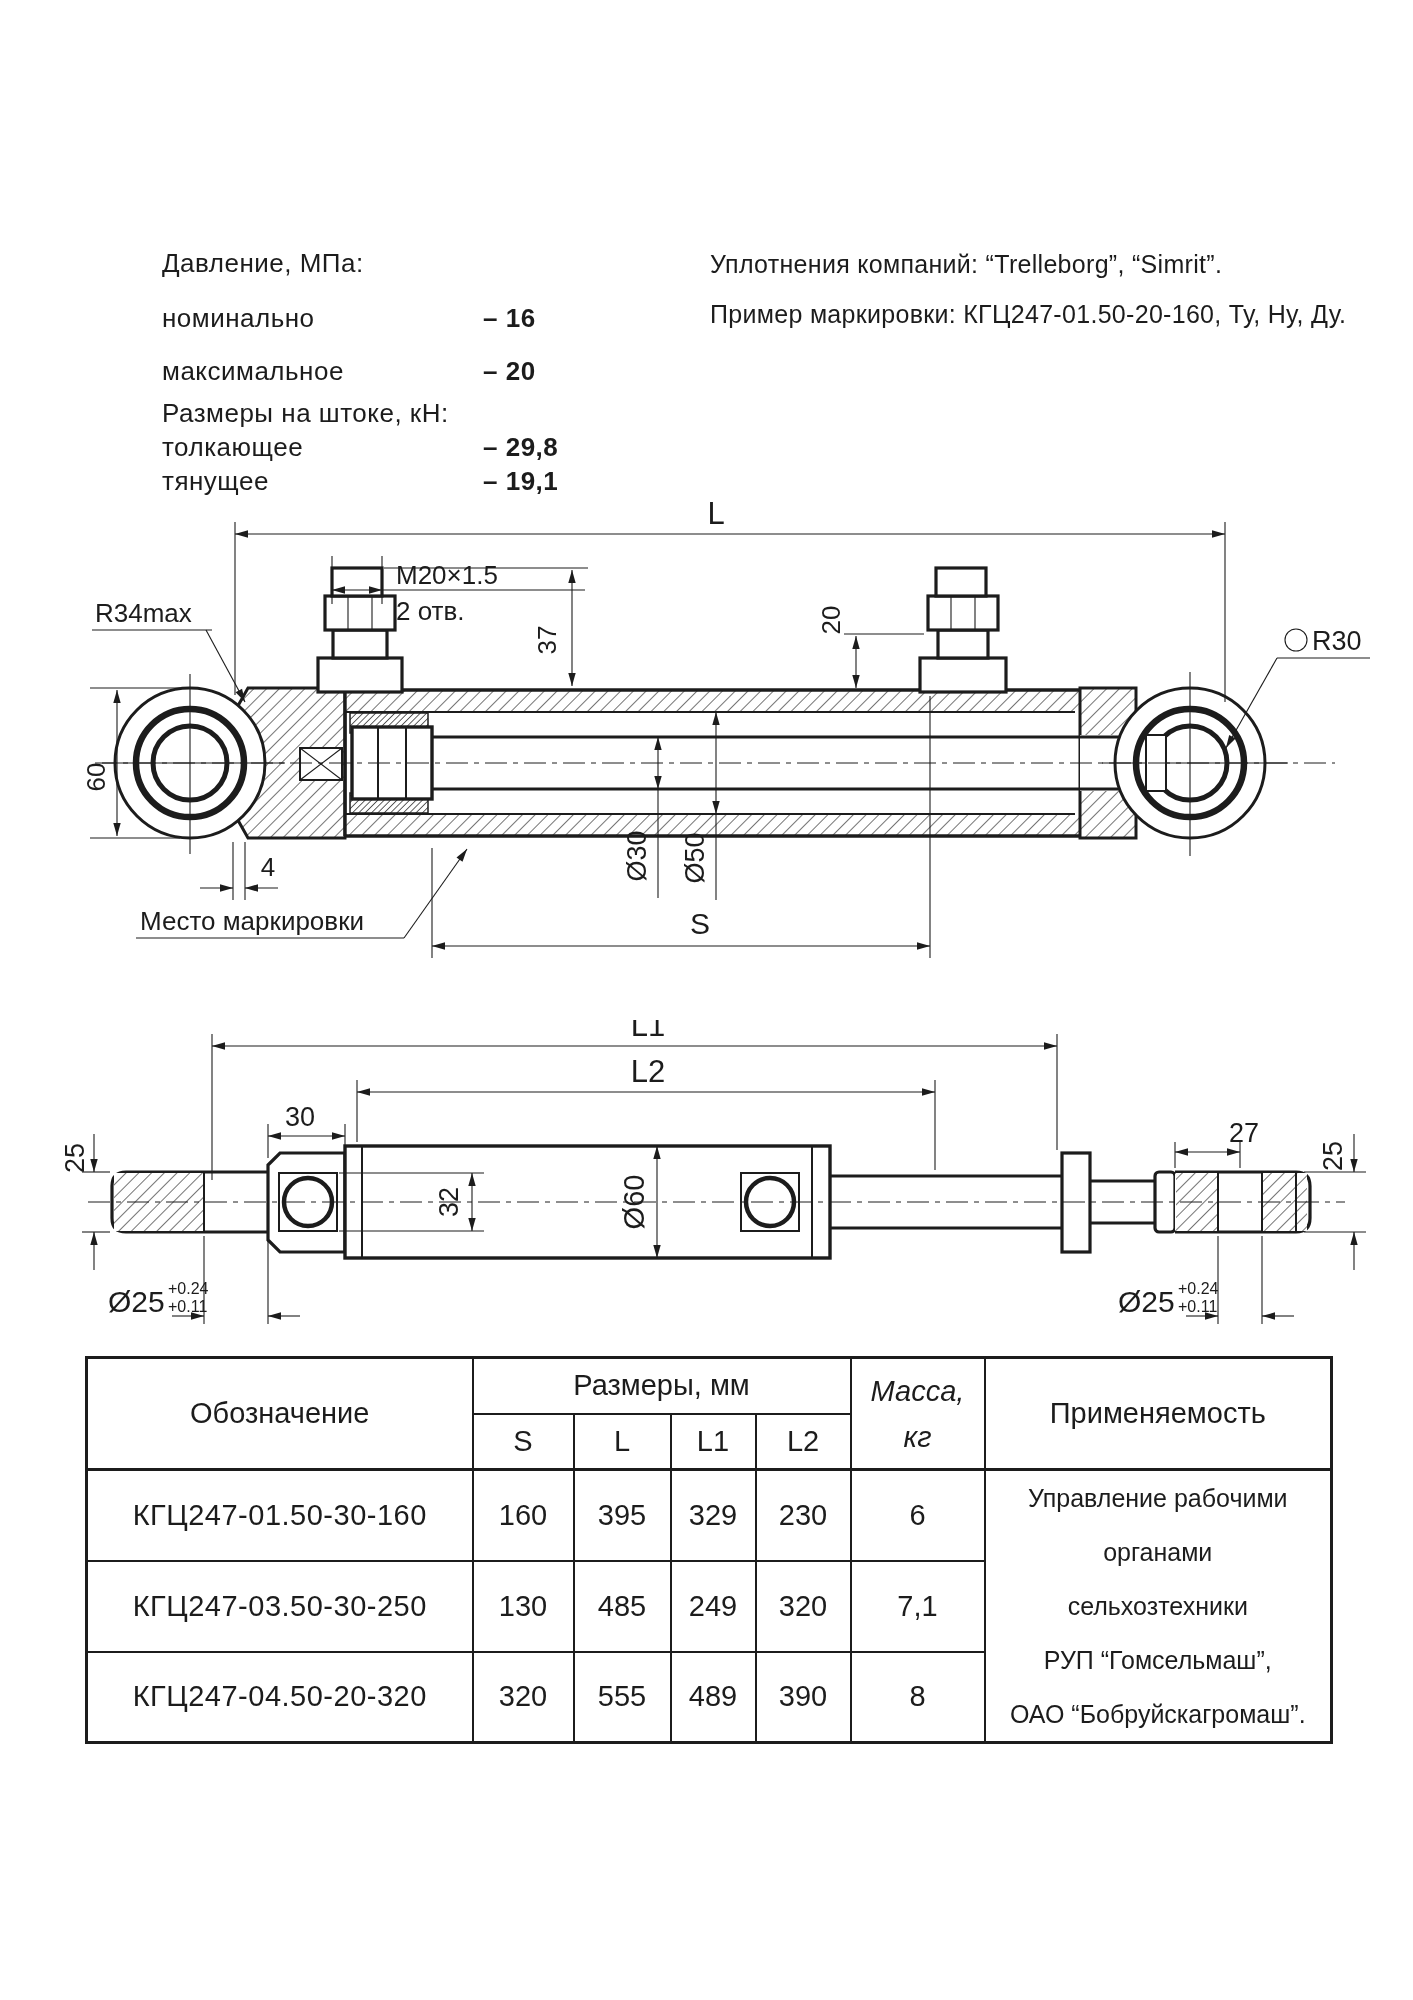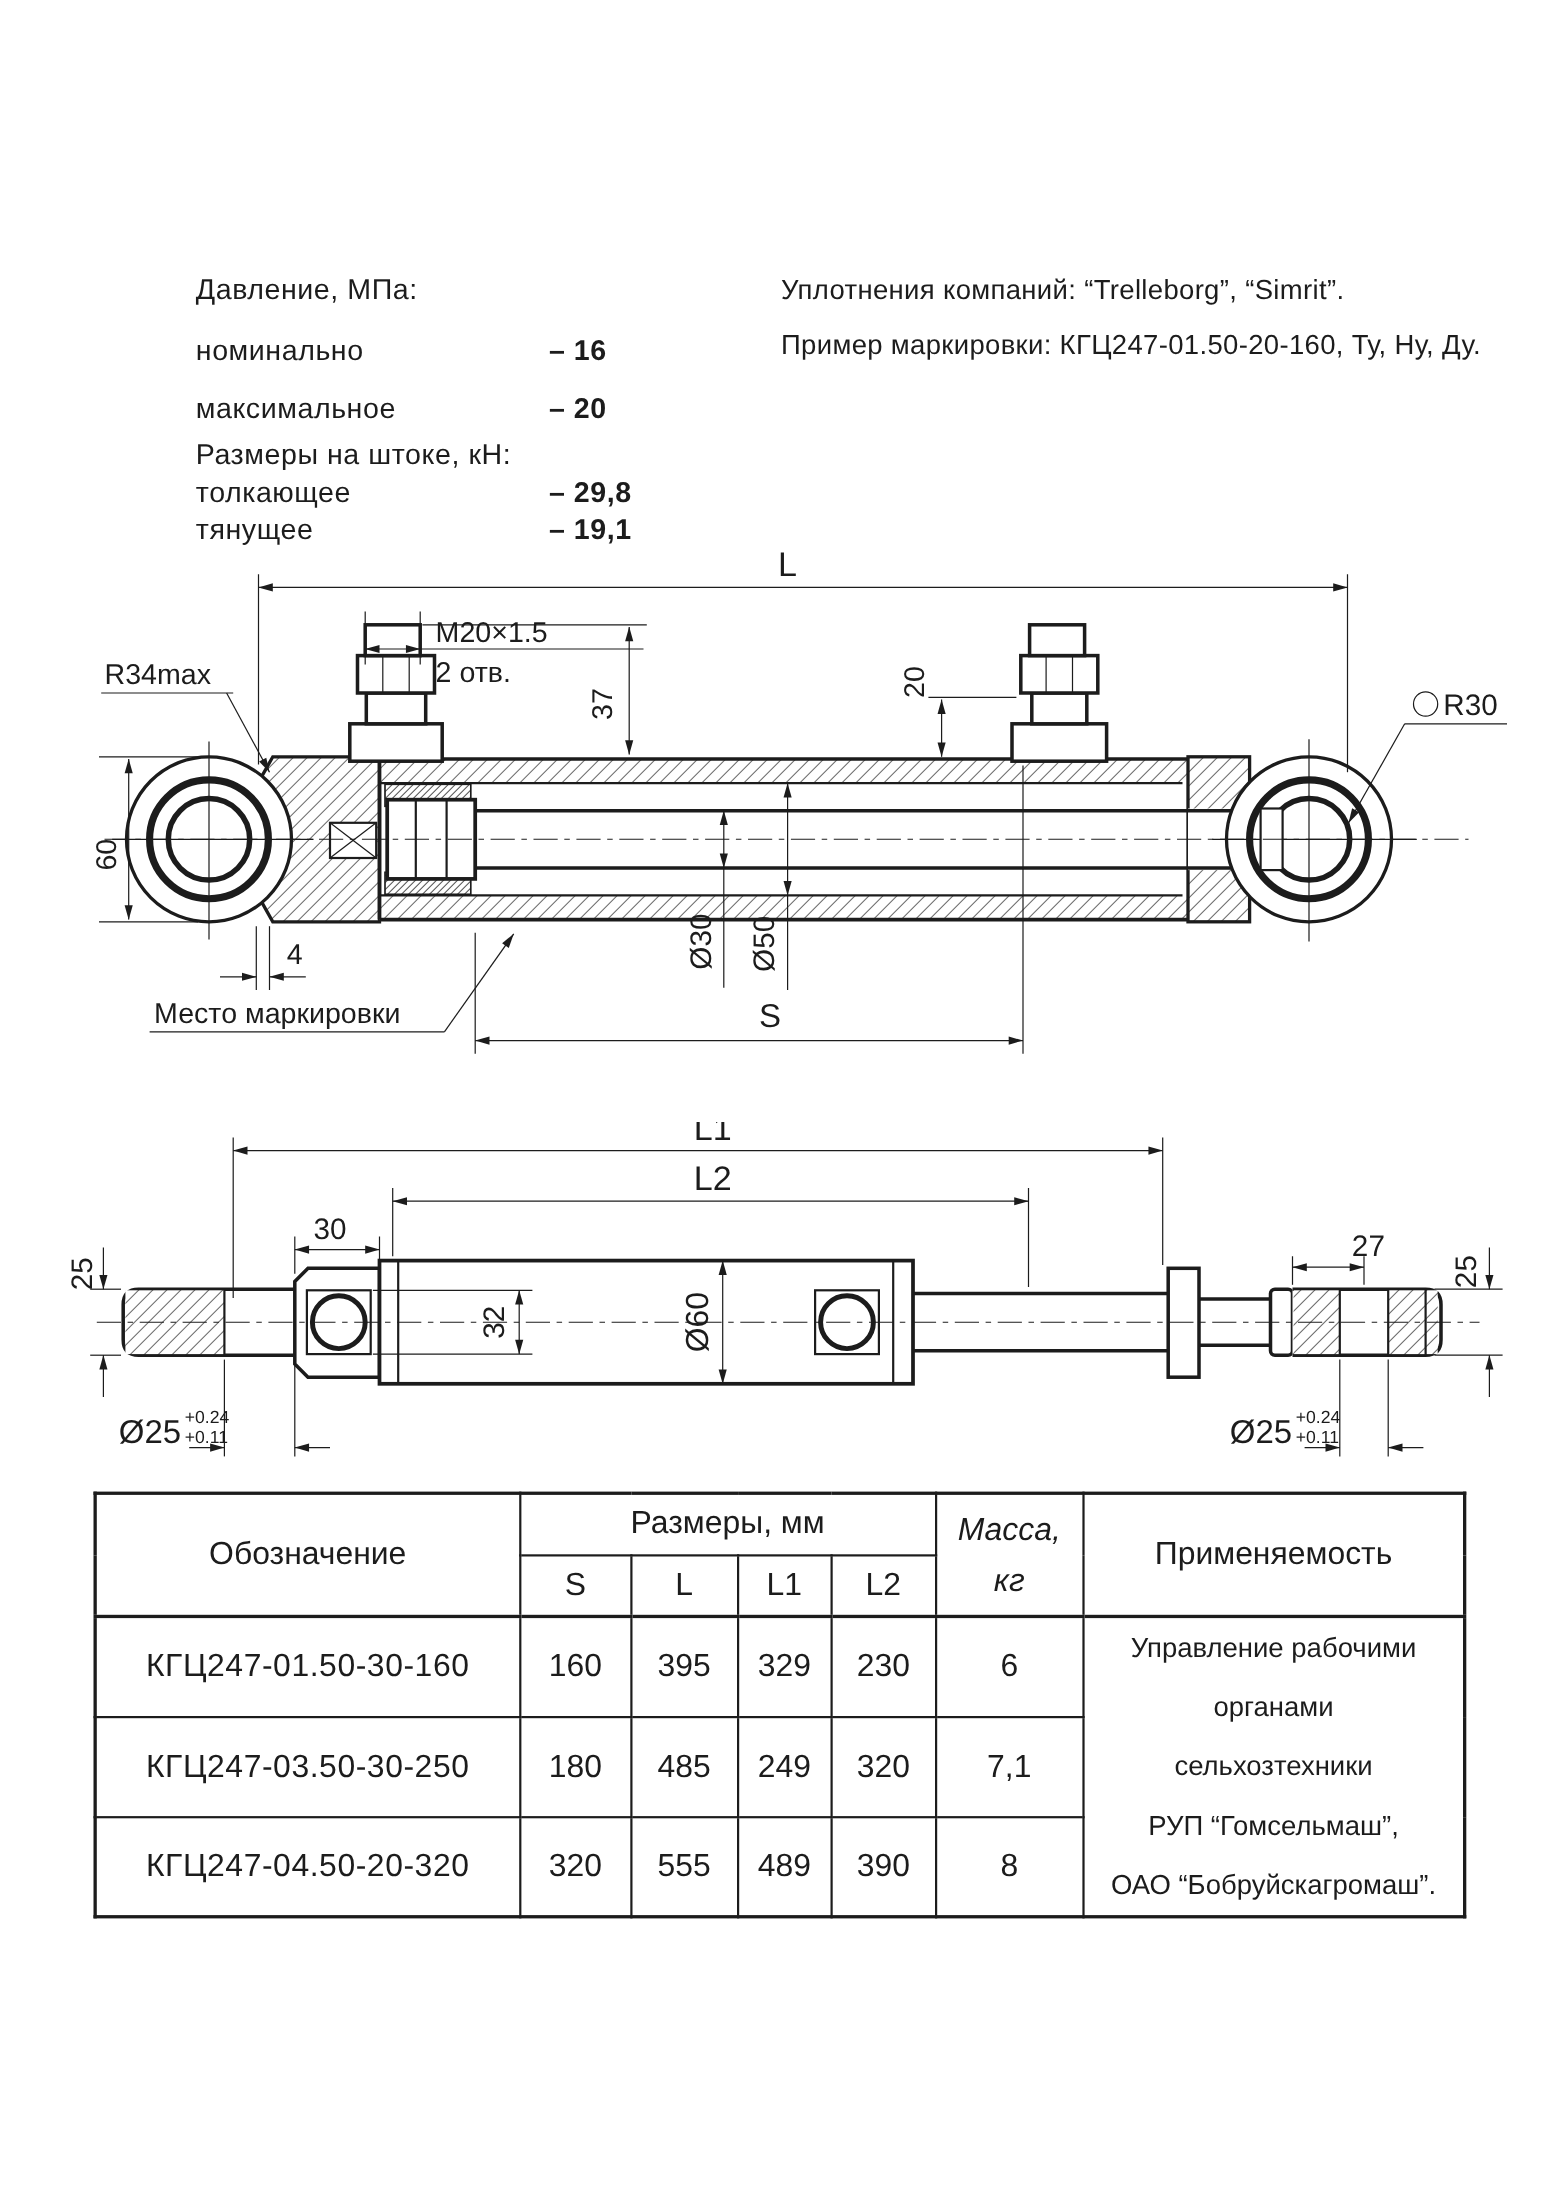--- a/index.html
+++ b/index.html
@@ -1,20 +1,20 @@
 <!DOCTYPE html>
 <html><head>
 <meta charset="utf-8">
 <style>
   html,body{margin:0;padding:0;}
   body{width:1413px;height:2000px;background:#ffffff;font-family:"Liberation Sans",sans-serif;color:#1c1c1c;position:relative;overflow:hidden;}
   .sheet{position:absolute;left:0;top:0;width:1413px;height:2000px;background:#fff;}
   
   .spec-block{position:absolute;left:162px;top:248px;width:440px;font-size:26px;}
-  .spec-row{position:absolute;left:16px;white-space:nowrap;letter-spacing:0.5px;text-align:center;}
+  .spec-row{position:absolute;left:0;white-space:nowrap;letter-spacing:0.5px;text-align:center;}
   .spec-row .val{position:absolute;left:321px;top:0;font-weight:bold;}
   .notes-block{position:absolute;left:710px;top:250px;width:660px;font-size:25px;}
   .note-line{position:absolute;left:0;white-space:nowrap;letter-spacing:0.3px;}
   
   svg{position:absolute;left:0;}
   svg text{font-family:"Liberation Sans",sans-serif;fill:#1c1c1c;}
   .thin{stroke:#1c1c1c;stroke-width:1.1;fill:none;}
   .med{stroke:#1c1c1c;stroke-width:2;fill:none;}
   .bold{stroke:#1c1c1c;stroke-width:3.2;fill:none;}
   .xbold{stroke:#1c1c1c;stroke-width:3.4;fill:none;}
@@ -312,21 +312,21 @@
       <td>6</td>
       <td rowspan="3" class="app-cell">
         <div>Управление рабочими органами</div>
         <div>сельхозтехники</div>
         <div>РУП “Гомсельмаш”,</div>
         <div>ОАО “Бобруйскагромаш”.</div>
       </td>
     </tr>
     <tr style="height:60px">
       <td class="desig">КГЦ247-03.50-30-250</td>
-      <td>180</td>
+      <td>130</td>
       <td>485</td>
       <td>249</td>
       <td>320</td>
       <td>7,1</td>
     </tr>
     <tr style="height:60px">
       <td class="desig">КГЦ247-04.50-20-320</td>
       <td>320</td>
       <td>555</td>
       <td>489</td>

